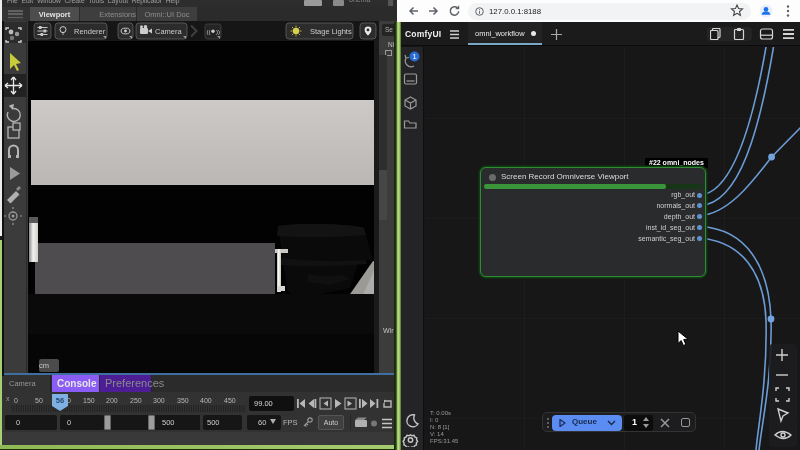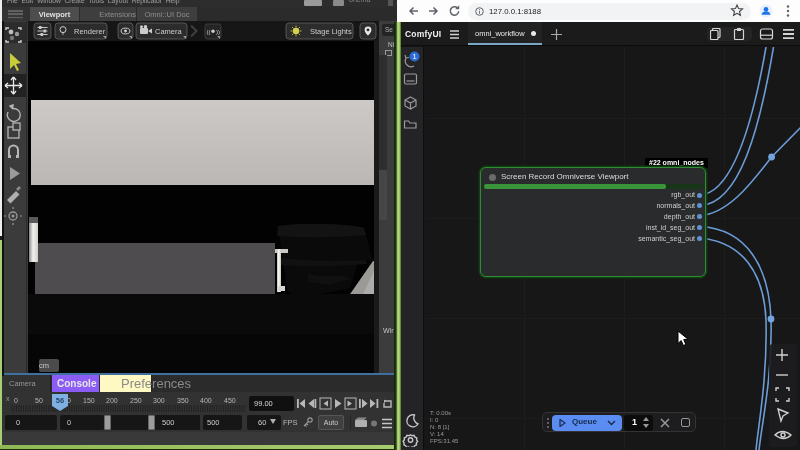--- a/index.html
+++ b/index.html
@@ -156,21 +156,21 @@
     <div class="a" style="left:0px;top:34px;width:8px;height:115px;background:#2e2e2e"></div>
     <div class="a" style="left:0px;top:149px;width:8px;height:50px;background:#464646"></div>
     <div class="a" style="left:4px;top:306px;font-size:7px;color:#c5c5c5">Wir</div>
   </div>
 
   <div class="a" style="left:0;top:373px;width:397px;height:2.5px;background:#3f6f9f"></div>
 
   <div class="a" style="left:0;top:375px;width:397px;height:17px;background:#2b2b2b">
     <div class="a" style="left:2px;top:0;width:49px;height:17px;background:#323232;color:#969696;font-size:7.5px;line-height:17px;padding-left:7px;border-right:1px solid #252525">Camera</div>
     <div class="a" style="left:52px;top:0;width:47px;height:17px;background:#8b5cf6;color:#e6e6e6;font-size:10px;font-weight:bold;line-height:17px;padding-left:5px">Console</div>
-    <div class="a" style="left:100px;top:0;width:52px;height:17px;background:#fef9c3;color:#8a8a8a;font-size:13px;line-height:17px;padding-left:21px;border-right:1px solid #252525">Preferences</div>
+    <div class="a" style="left:100px;top:0;width:52px;height:17px;background:#4c1d95;color:#8a8a8a;font-size:11px;line-height:17px;padding-left:5px;border-right:1px solid #252525">Preferences</div>
   </div>
 
   <div class="a" style="left:0;top:392px;width:397px;height:21px;background:#323232">
     <div class="a" style="left:6px;top:3px;color:#999;font-size:7px">x</div>
 
     <svg class="a" style="left:10px;top:0" width="236" height="21" viewBox="0 0 236 21">
       <g stroke="#1f1f1f" stroke-width="0.8">
         <path d="M2 13 V20 M4.3 13 V20 M6.6 13 V20 M8.9 13 V20 M11.2 13 V20 M13.5 13 V20 M15.8 13 V20 M18.1 13 V20 M20.4 13 V20 M22.7 13 V20 M25 13 V20 M27.3 13 V20 M29.6 13 V20 M31.9 13 V20 M34.2 13 V20 M36.5 13 V20 M38.8 13 V20 M41.1 13 V20 M43.4 13 V20 M45.7 13 V20 M48 13 V20 M50.3 13 V20 M52.6 13 V20 M54.9 13 V20 M57.2 13 V20 M59.5 13 V20 M61.8 13 V20 M64.1 13 V20 M66.4 13 V20 M68.7 13 V20 M71 13 V20 M73.3 13 V20 M75.6 13 V20 M77.9 13 V20 M80.2 13 V20 M82.5 13 V20 M84.8 13 V20 M87.1 13 V20 M89.4 13 V20 M91.7 13 V20 M94 13 V20 M96.3 13 V20 M98.6 13 V20 M100.9 13 V20 M103.2 13 V20 M105.5 13 V20 M107.8 13 V20 M110.1 13 V20 M112.4 13 V20 M114.7 13 V20 M117 13 V20 M119.3 13 V20 M121.6 13 V20 M123.9 13 V20 M126.2 13 V20 M128.5 13 V20 M130.8 13 V20 M133.1 13 V20 M135.4 13 V20 M137.7 13 V20 M140 13 V20 M142.3 13 V20 M144.6 13 V20 M146.9 13 V20 M149.2 13 V20 M151.5 13 V20 M153.8 13 V20 M156.1 13 V20 M158.4 13 V20 M160.7 13 V20 M163 13 V20 M165.3 13 V20 M167.6 13 V20 M169.9 13 V20 M172.2 13 V20 M174.5 13 V20 M176.8 13 V20 M179.1 13 V20 M181.4 13 V20 M183.7 13 V20 M186 13 V20 M188.3 13 V20 M190.6 13 V20 M192.9 13 V20 M195.2 13 V20 M197.5 13 V20 M199.8 13 V20 M202.1 13 V20 M204.4 13 V20 M206.7 13 V20 M209 13 V20 M211.3 13 V20 M213.6 13 V20 M215.9 13 V20 M218.2 13 V20 M220.5 13 V20 M222.8 13 V20 M225.1 13 V20 M227.4 13 V20 M229.7 13 V20 M232 13 V20 M234.3 13 V20"></path>
       </g>
       <g font-family="Liberation Sans" font-size="7" fill="#b8b8b8">

